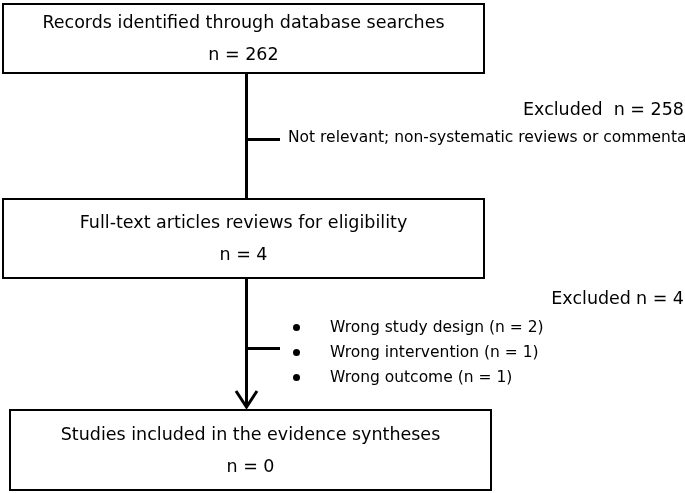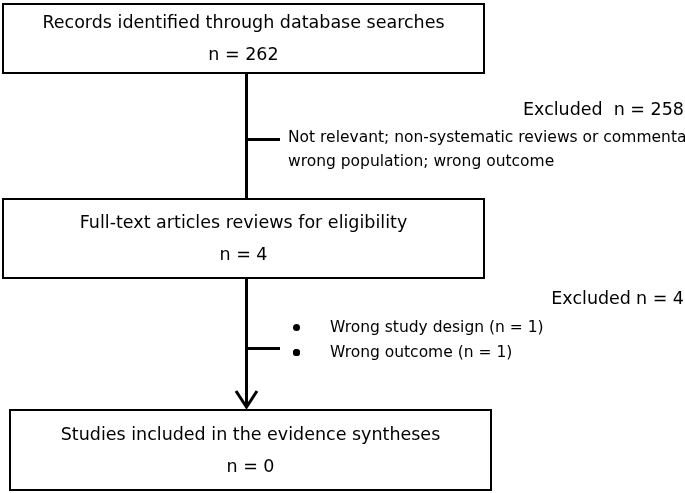--- a/index.html
+++ b/index.html
@@ -145,40 +145,40 @@
     <span class="box-line box-title">Records identified through database searches</span>
     <span class="box-line box-count">n = 262</span>
   </div>
 
   <div class="exclusion-block" id="exclusion-one">
     <div class="exclusion-heading">
       <span>Excluded</span><span class="gap-wide"></span><span>n = 258</span>
     </div>
     <div class="exclusion-detail">
       <span class="detail-line">Not relevant; non-systematic reviews or commentaries;</span>
-      <span class="detail-line">wrong population; wrong outcome</span>
     </div>
   </div>
 
   <div class="flow-box" id="box-fulltext">
     <span class="box-line box-title">Full-text articles reviews for eligibility</span>
     <span class="box-line box-count">n = 4</span>
   </div>
 
   <div class="exclusion-block" id="exclusion-two">
     <div class="exclusion-heading">
       <span>Excluded</span><span class="gap-narrow"></span><span>n = 4</span>
     </div>
     <ul class="exclusion-list">
       <li>
         <span class="bullet-dot"></span>
-        <span>Wrong study design (n = 1)</span>
+        <span>Wrong study design (n = 2)</span>
       </li>
       <li>
         <span class="bullet-dot"></span>
+        <span>Wrong intervention (n = 1)</span>
       </li>
       <li>
         <span class="bullet-dot"></span>
         <span>Wrong outcome (n = 1)</span>
       </li>
     </ul>
   </div>
 
   <div class="flow-box" id="box-included">
     <span class="box-line box-title">Studies included in the evidence syntheses</span>

